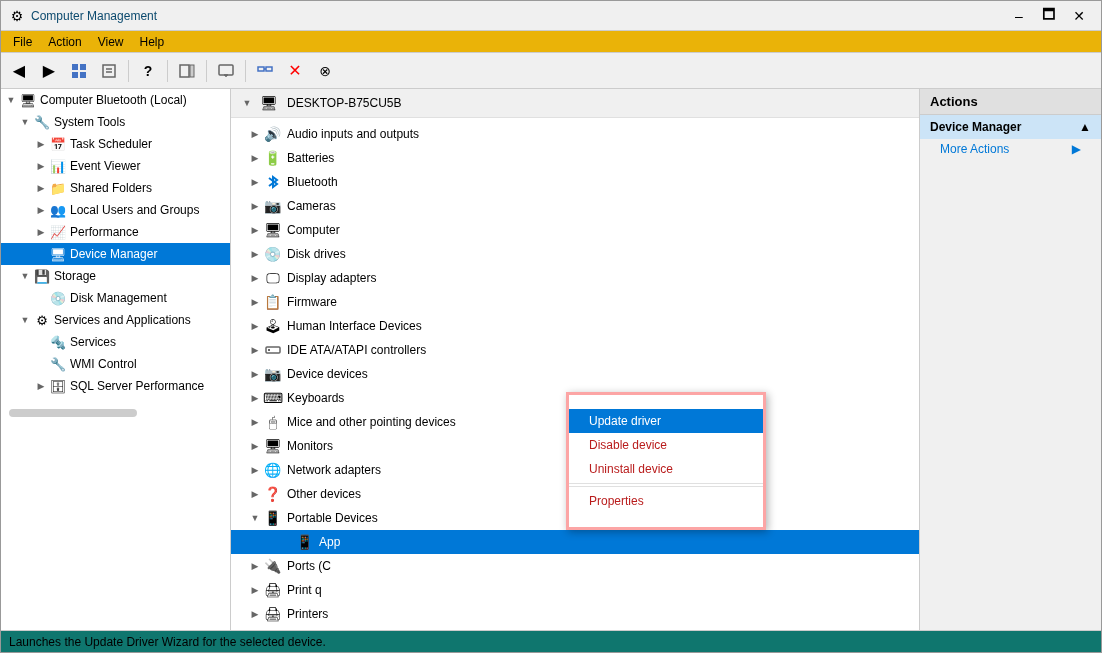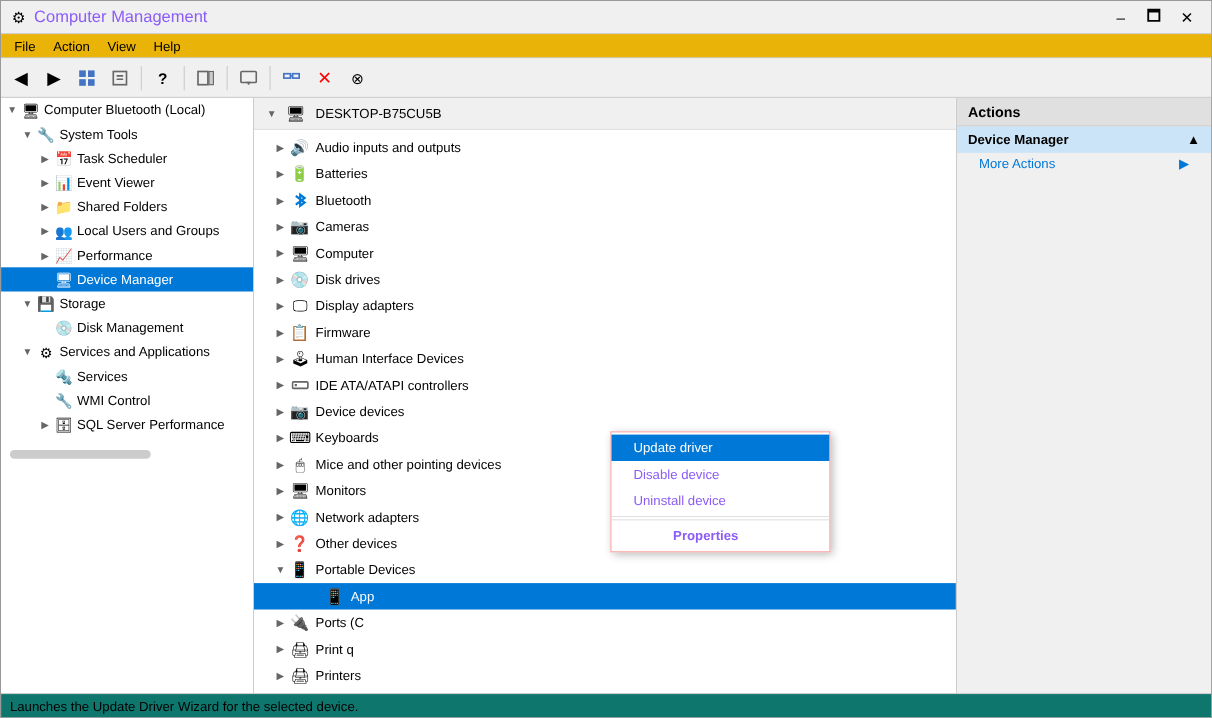--- a/index.html
+++ b/index.html
@@ -36,22 +36,22 @@
       width: 16px;
       height: 16px;
       margin-right: 6px;
       display: flex;
       align-items: center;
       justify-content: center;
       font-size: 14px;
     }
     .title-bar-text {
       flex: 1;
-      font-size: 15px;
-      color: #8b5cf6;
+      font-size: 12px;
+      color: #0c4a6e;
     }
     .title-bar-buttons {
       display: flex;
       gap: 2px;
     }
     .title-bar-btn {
       width: 28px;
       height: 22px;
       border: none;
       background: transparent;
@@ -216,50 +216,50 @@
       justify-content: center;
       font-size: 14px;
       flex-shrink: 0;
     }
     .device-label { font-size: 12px; }
 
     
     .context-menu {
       position: absolute;
       top: 303px;
-      left: 324px;
+      left: 335px;
       background: #fff;
-      border: 1px solid #fca5a5;
+      border: 3px solid #fca5a5;
       box-shadow: 2px 2px 8px rgba(0,0,0,0.3);
       z-index: 100;
       min-width: 200px;
-      padding: 2px 0;
+      padding: 14px 0;
     }
     .ctx-item {
       padding: 5px 20px;
       cursor: pointer;
       font-size: 12px;
-      color: #8b5cf6;
+      color: #b91c1c;
       display: flex;
       align-items: center;
     }
     .ctx-item.highlighted {
       background: #0078d7;
       color: #fff;
     }
     .ctx-separator {
       height: 1px;
       background: #e0e0e0;
       margin: 2px 0;
     }
-    .ctx-item.bold { font-weight: bold; margin-left: 36px; }
+    .ctx-item.bold { font-weight: normal; }
 
     
     .right-panel {
-      width: 232px;
+      width: 182px;
       border-left: 1px solid #ccc;
       background: #f0f0f0;
       flex-shrink: 0;
       display: flex;
       flex-direction: column;
     }
     .actions-header {
       background: #e0e0e0;
       padding: 5px 10px;
       font-size: 13px;

